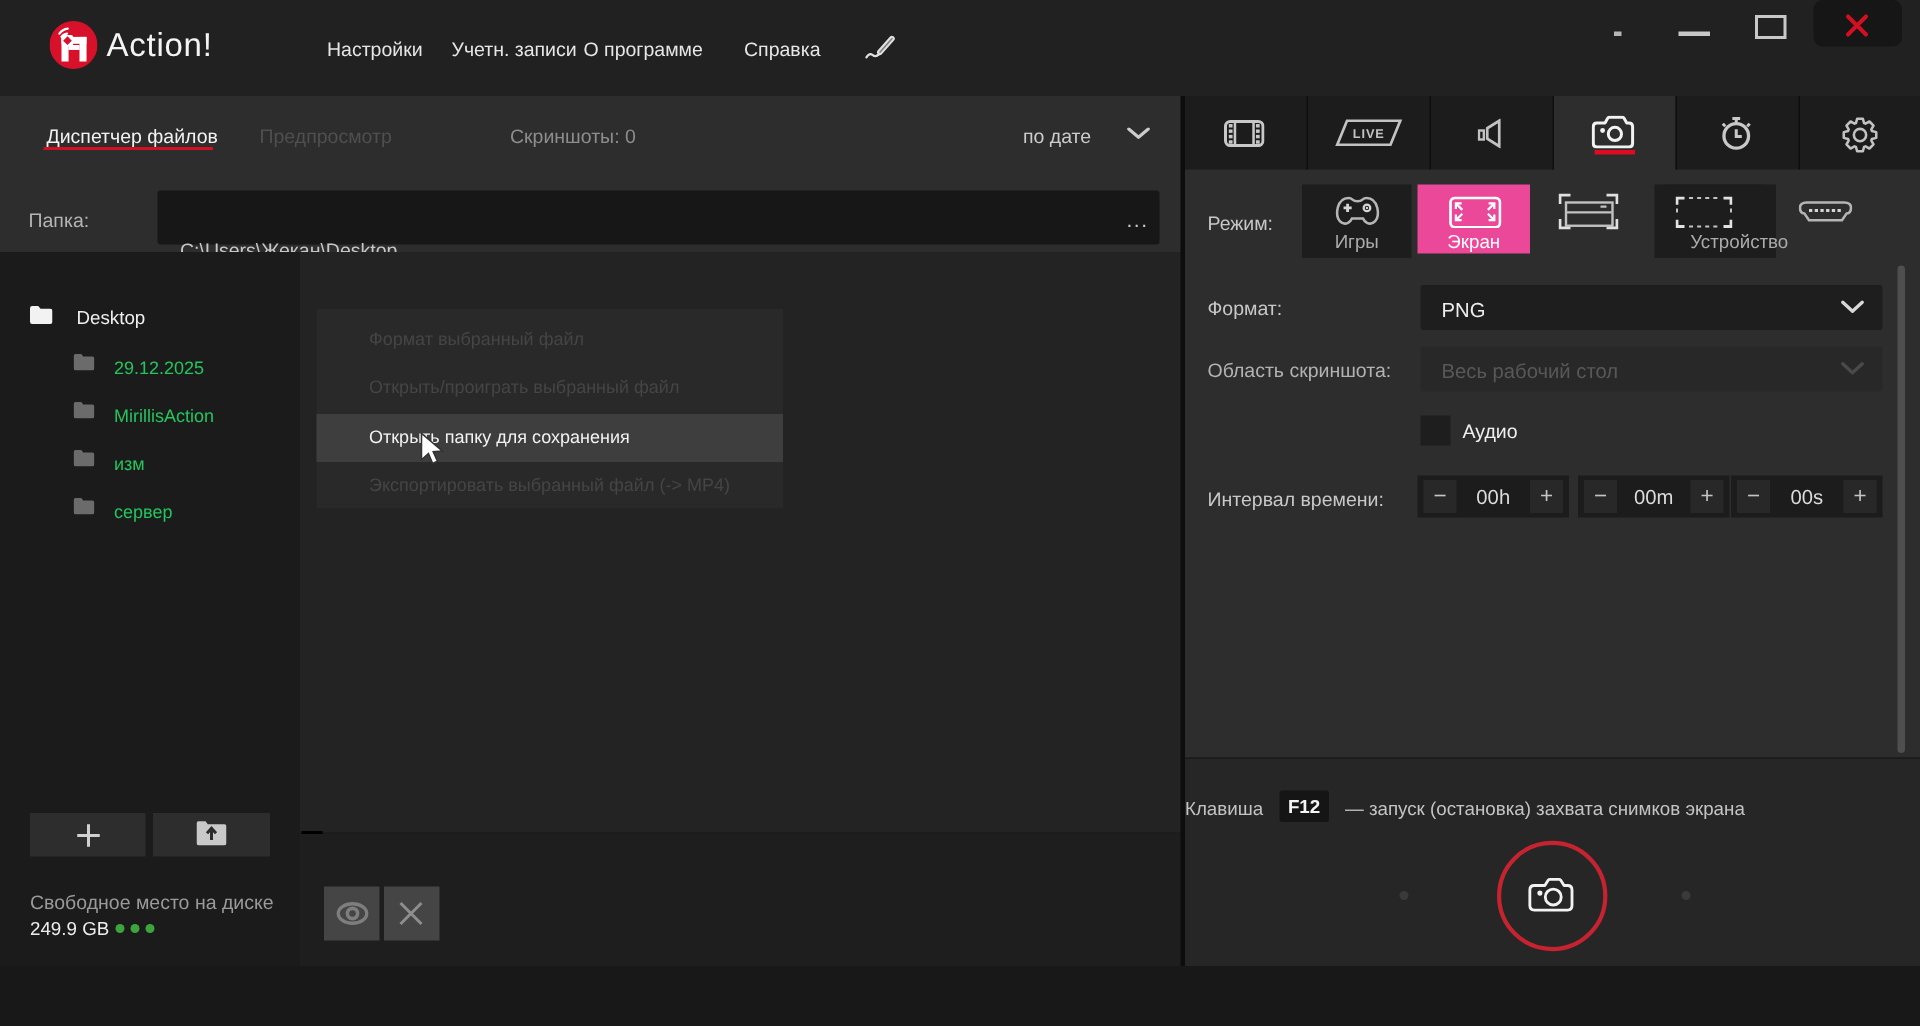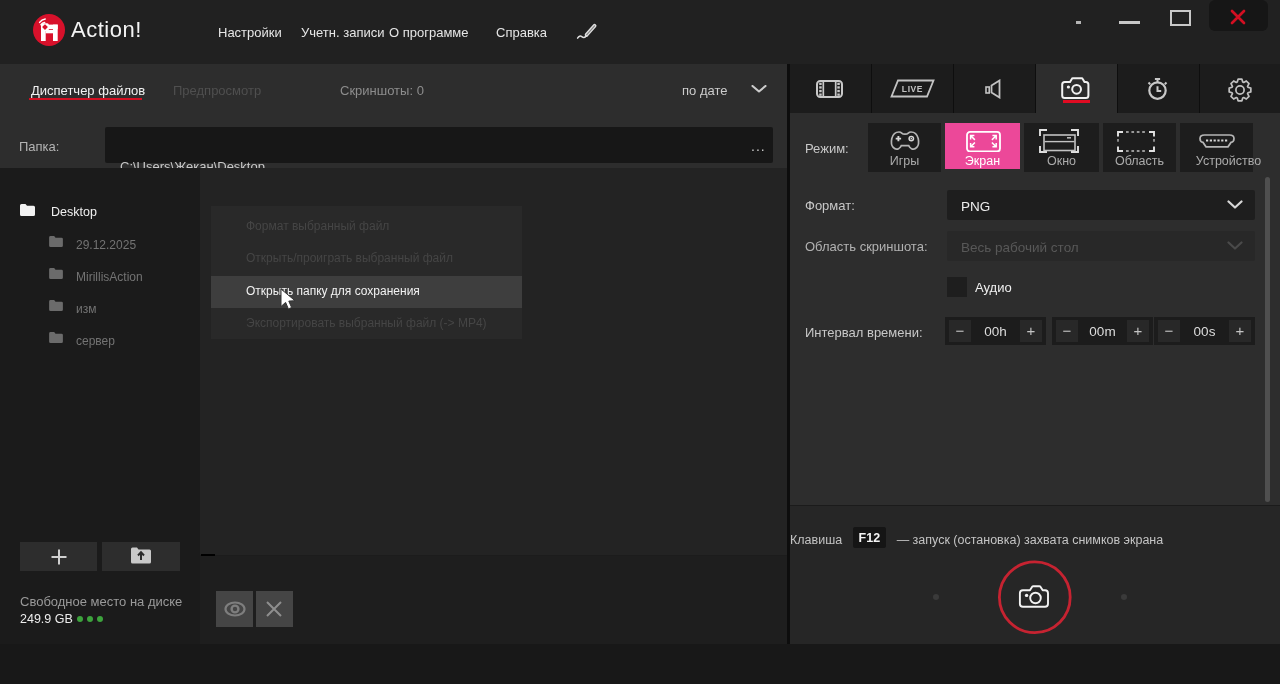--- a/index.html
+++ b/index.html
@@ -20,21 +20,21 @@
 #tab1u { left:29px; top:98px; width:113px; height:2px; background:#d40f22; }
 #tab2 { left:173px; top:83px; font-size:13px; color:#4f4f4f; }
 #shots { left:340px; top:83px; font-size:13px; color:#8d8d8d; }
 #bydate { left:682px; top:83px; font-size:13px; color:#cccccc; }
 #papka { left:19px; top:139px; font-size:13px; color:#b4b4b4; }
 #pathfield { left:105px; top:127px; width:668px; height:36px; background:#171717; border-radius:2px; }
 #pathtext { left:120px; top:139px; font-size:13px; color:#c8c8c8;margin-top:20px; }
 #dots3 { left:751px; top:138px; font-size:14px; color:#cccccc; letter-spacing:1px; }
 
 #tree { left:0; top:168px; width:200px; height:476px; background:#1b1b1b; }
-.treelbl { font-size:12px; color:#737373; }
+.treelbl { font-size:12px; color:#22c55e; }
 #center { left:200px; top:168px; width:588px; height:387px; background:#232323; }
 #centerfoot { left:200px; top:555px; width:588px; height:89px; background:#1e1e1e; border-top:1px solid #1c1c1c; }
 .sqbtn { width:37px; height:36px; background:#454545; }
 
 #ctxmenu { left:211px; top:206px; width:311px; height:133px; background:#292929; }
 .mi { position:absolute; left:35px; font-size:12px; color:#454545; white-space:nowrap; }
 #mihl { left:0; top:70px; width:311px; height:32px; background:#3e3e3e; }
 
 .lbtn { background:#2d2d2d; width:77px; height:29px; }
 #freetxt { left:20px; top:594px; font-size:13px; color:#9a9a9a; }
@@ -223,27 +223,24 @@
     <circle cx="12" cy="12" r="4.1" stroke="#c2c2c2" stroke-width="1.7" fill="none"></circle>
   </svg>
 
   <div class="abs rlabel" style="left:805px; top:141px;">Режим:</div>
   <div class="abs modebtn" style="left:868px; width:73px;">
       <div class="modelbl">Игры</div>
     </div>
   <div class="abs" id="mb2">
       <div class="modelbl" style="color:#fff; bottom:1px;">Экран</div>
     </div>
-  <div class="abs modebtn" style="left:1024px; width:75px;">
-      <div class="modelbl">Окно</div>
-    </div>
   <div class="abs modebtn" style="left:1103px; width:73px;">
       <div class="modelbl">Область</div>
     </div>
-  <div class="abs modebtn" style="left:1180px; width:73px;padding-left:12px;">
+  <div class="abs modebtn" style="left:1111px; width:73px;padding-left:12px;">
       <div class="modelbl">Устройство</div>
     </div>
 
   <svg class="abs" style="left:889px; top:129px;" width="32" height="23" viewBox="0 0 32 23">
     <path d="M10 3 Q4.5 3 2.8 9.5 Q1.5 15.5 4.2 18.4 Q6.8 21.2 9.9 19.4 Q11.5 18.4 12.3 16.6 H19.7 Q20.5 18.4 22.1 19.4 Q25.2 21.2 27.8 18.4 Q30.5 15.5 29.2 9.5 Q27.5 3 22 3 Q20.4 3 19.3 4.1 Q18.2 5.2 16 5.2 Q13.8 5.2 12.7 4.1 Q11.6 3 10 3 Z" stroke="#b5b5b5" stroke-width="1.7" fill="none"></path>
     <path d="M9.4 6.9 V12.3 M6.7 9.6 H12.1" stroke="#d5d5d5" stroke-width="1.9"></path>
     <circle cx="22.3" cy="9.6" r="2.2" stroke="#d5d5d5" stroke-width="1.5" fill="none"></circle>
     <circle cx="22.3" cy="9.6" r="0.8" fill="#d5d5d5"></circle>
   </svg>
   <svg class="abs" style="left:966px; top:131px;" width="35" height="21" viewBox="0 0 35 21">

